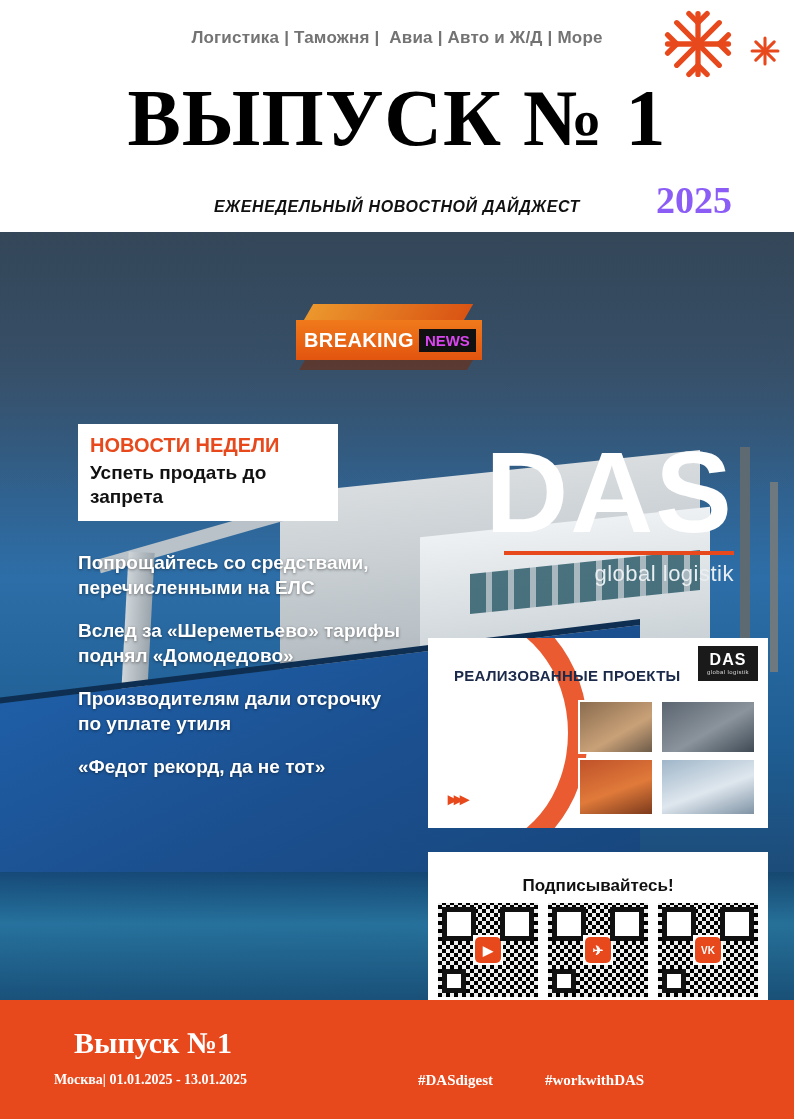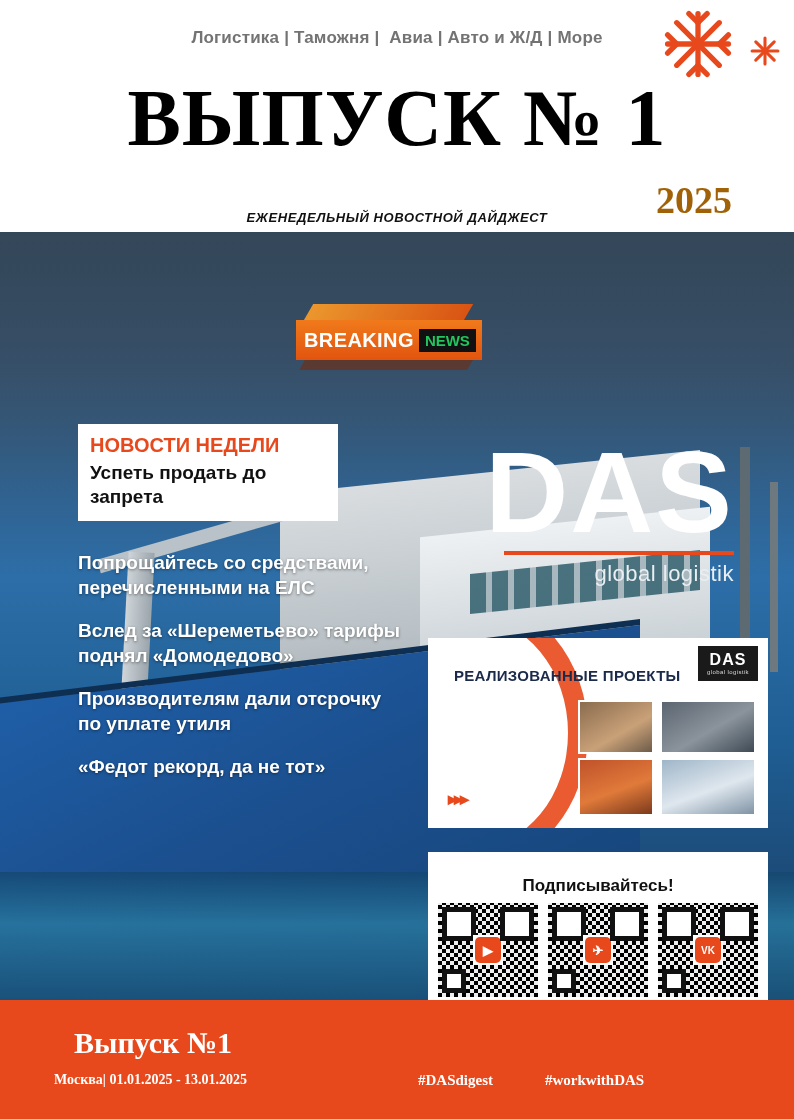--- a/index.html
+++ b/index.html
@@ -43,32 +43,31 @@
     line-height: 92px;
     color: #000000;
     letter-spacing: 1px;
   }
   .issue-year {
     position: absolute;
     top: 178px; right: 62px;
     font-family: "Liberation Serif", serif;
     font-weight: bold;
     font-size: 38px;
-    color: #a16207;
+    color: #8b5cf6;
   }
   .subtitle {
     position: absolute;
     top: 198px; left: 0; right: 0;
     text-align: center;
-    font-size: 13px;
+    font-size: 16px;
     font-style: italic;
     font-weight: bold;
     color: #111111;
     letter-spacing: 0.6px;
-    margin-top: 12px;
   }
 
   
   .flake {
     position: absolute;
     color: #e8491c;
   }
   .flake svg { display: block; }
 
   
@@ -160,21 +159,21 @@
     background: linear-gradient(180deg,#f07a1b 0%, #e2540f 100%);
     display: flex; align-items: center;
     padding-left: 8px;
     clip-path: polygon(0 0, 100% 0, 100% 100%, 0 100%);
   }
   .breaking-ribbon .b1 {
     color: #ffffff; font-weight: bold; font-size: 20px; letter-spacing: .4px;
   }
   .breaking-ribbon .b2 {
     margin-left: 5px;
-    background: #111111; color: #22c55e;
+    background: #111111; color: #d946ef;
     font-weight: bold; font-size: 15px;
     padding: 3px 6px;
   }
   .breaking-wing {
     position: absolute; top: -16px; left: 12px;
     width: 160px; height: 18px;
     background: linear-gradient(90deg,#f59b2a,#e2540f);
     transform: skewX(-30deg);
     opacity: .95;
   }

